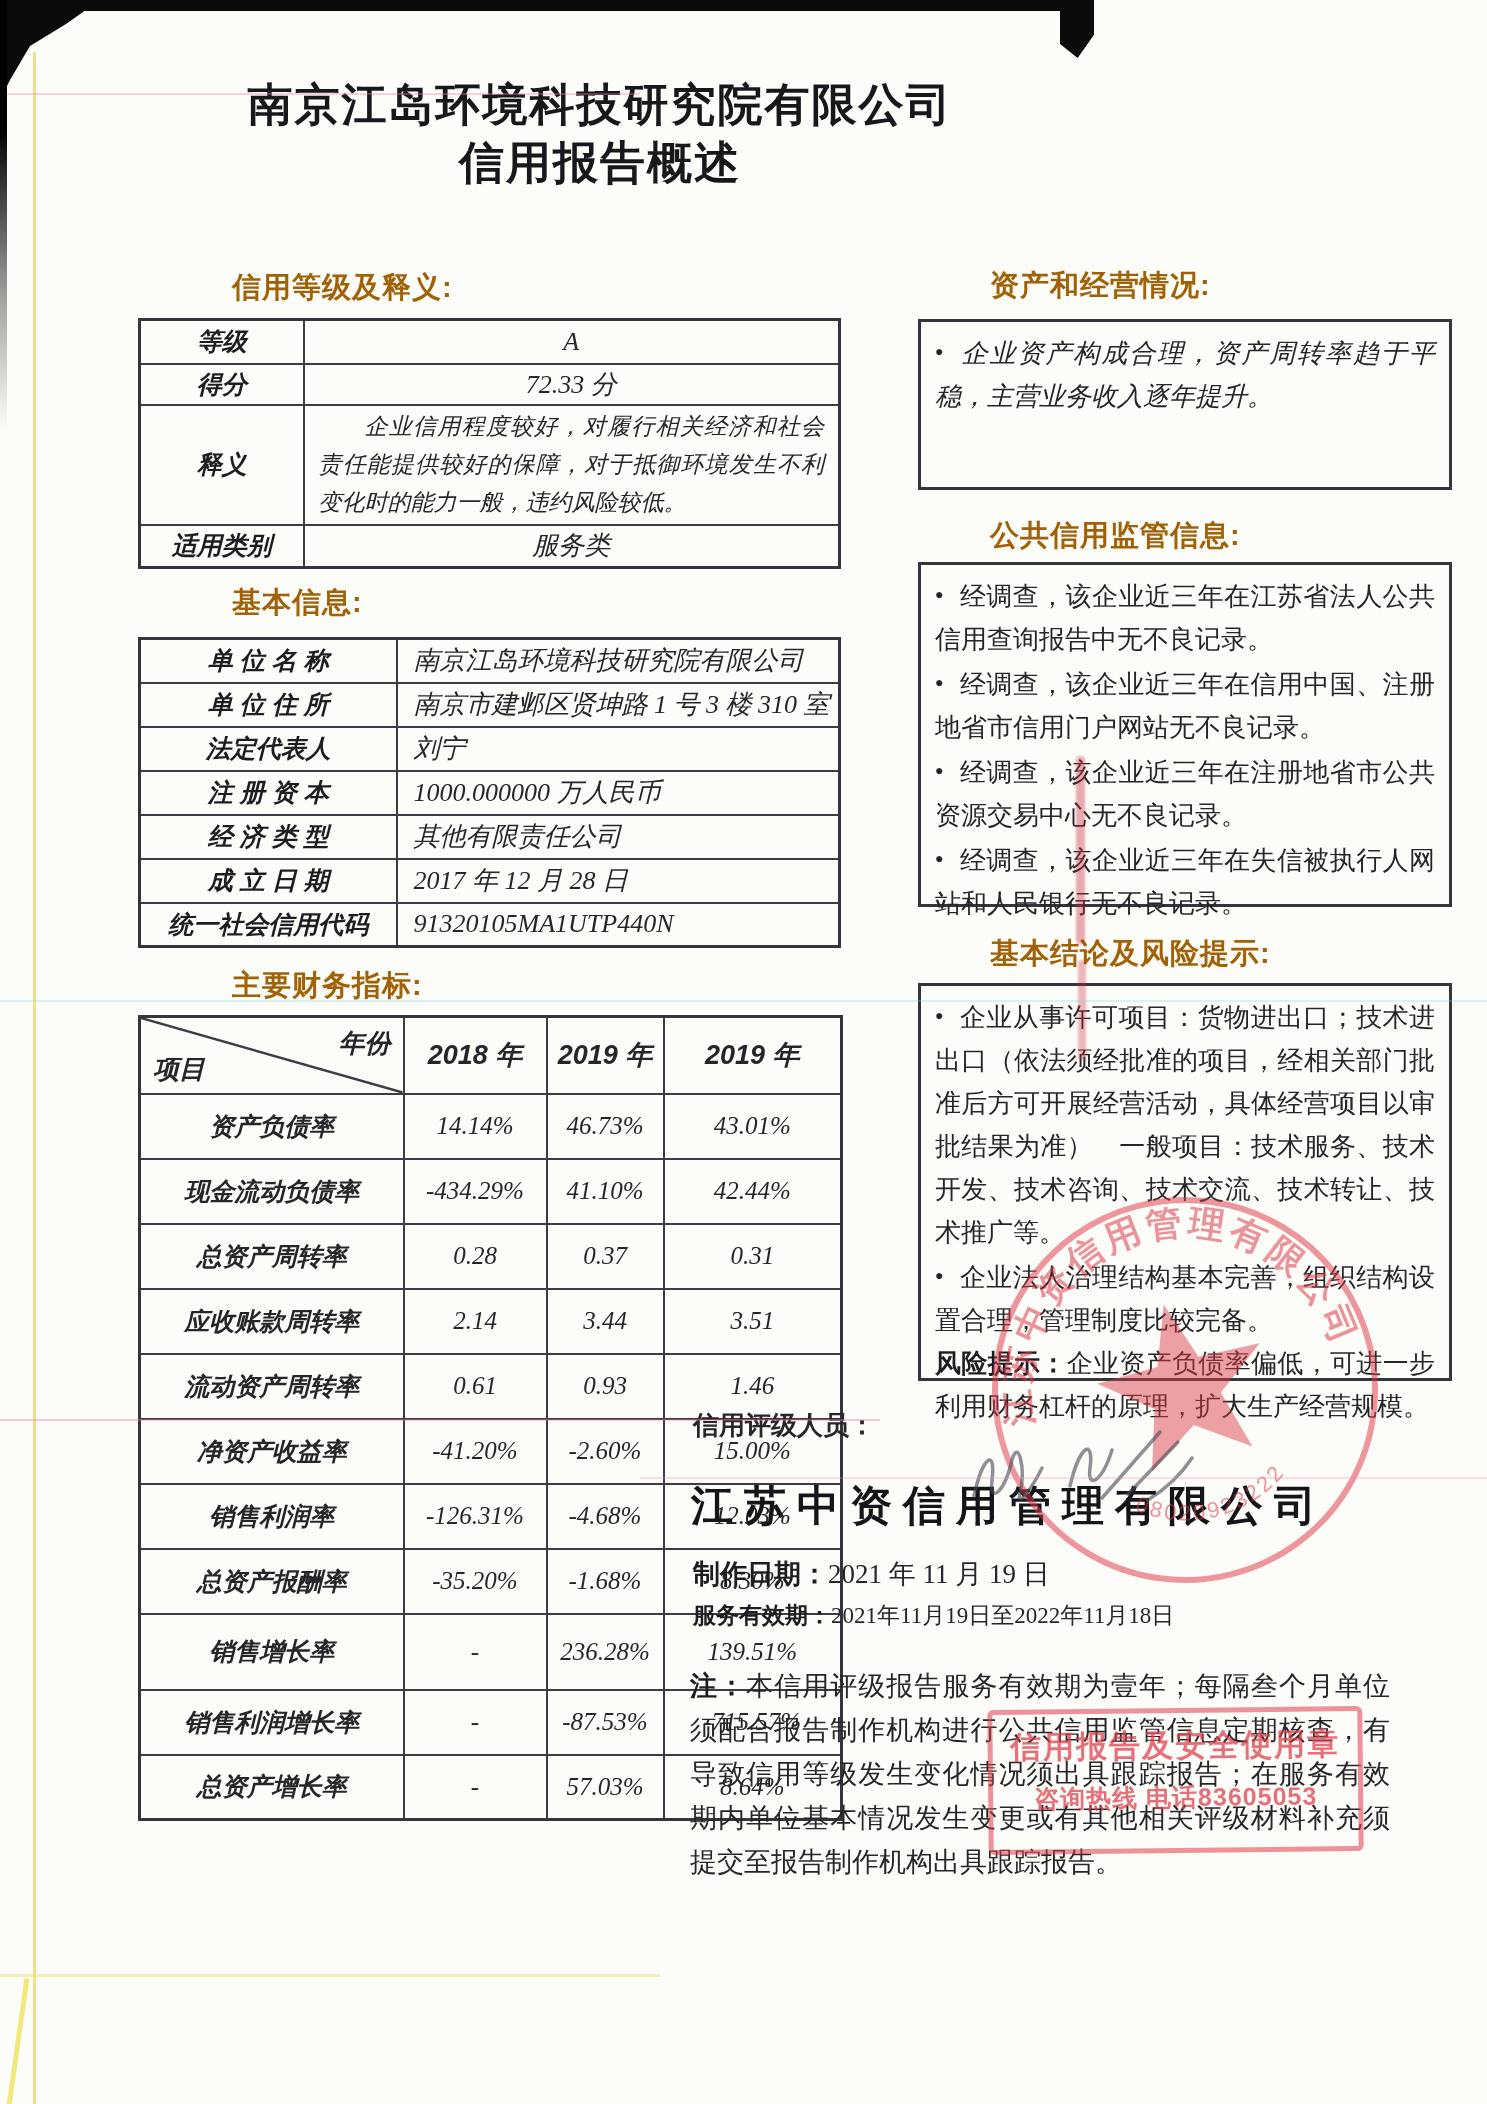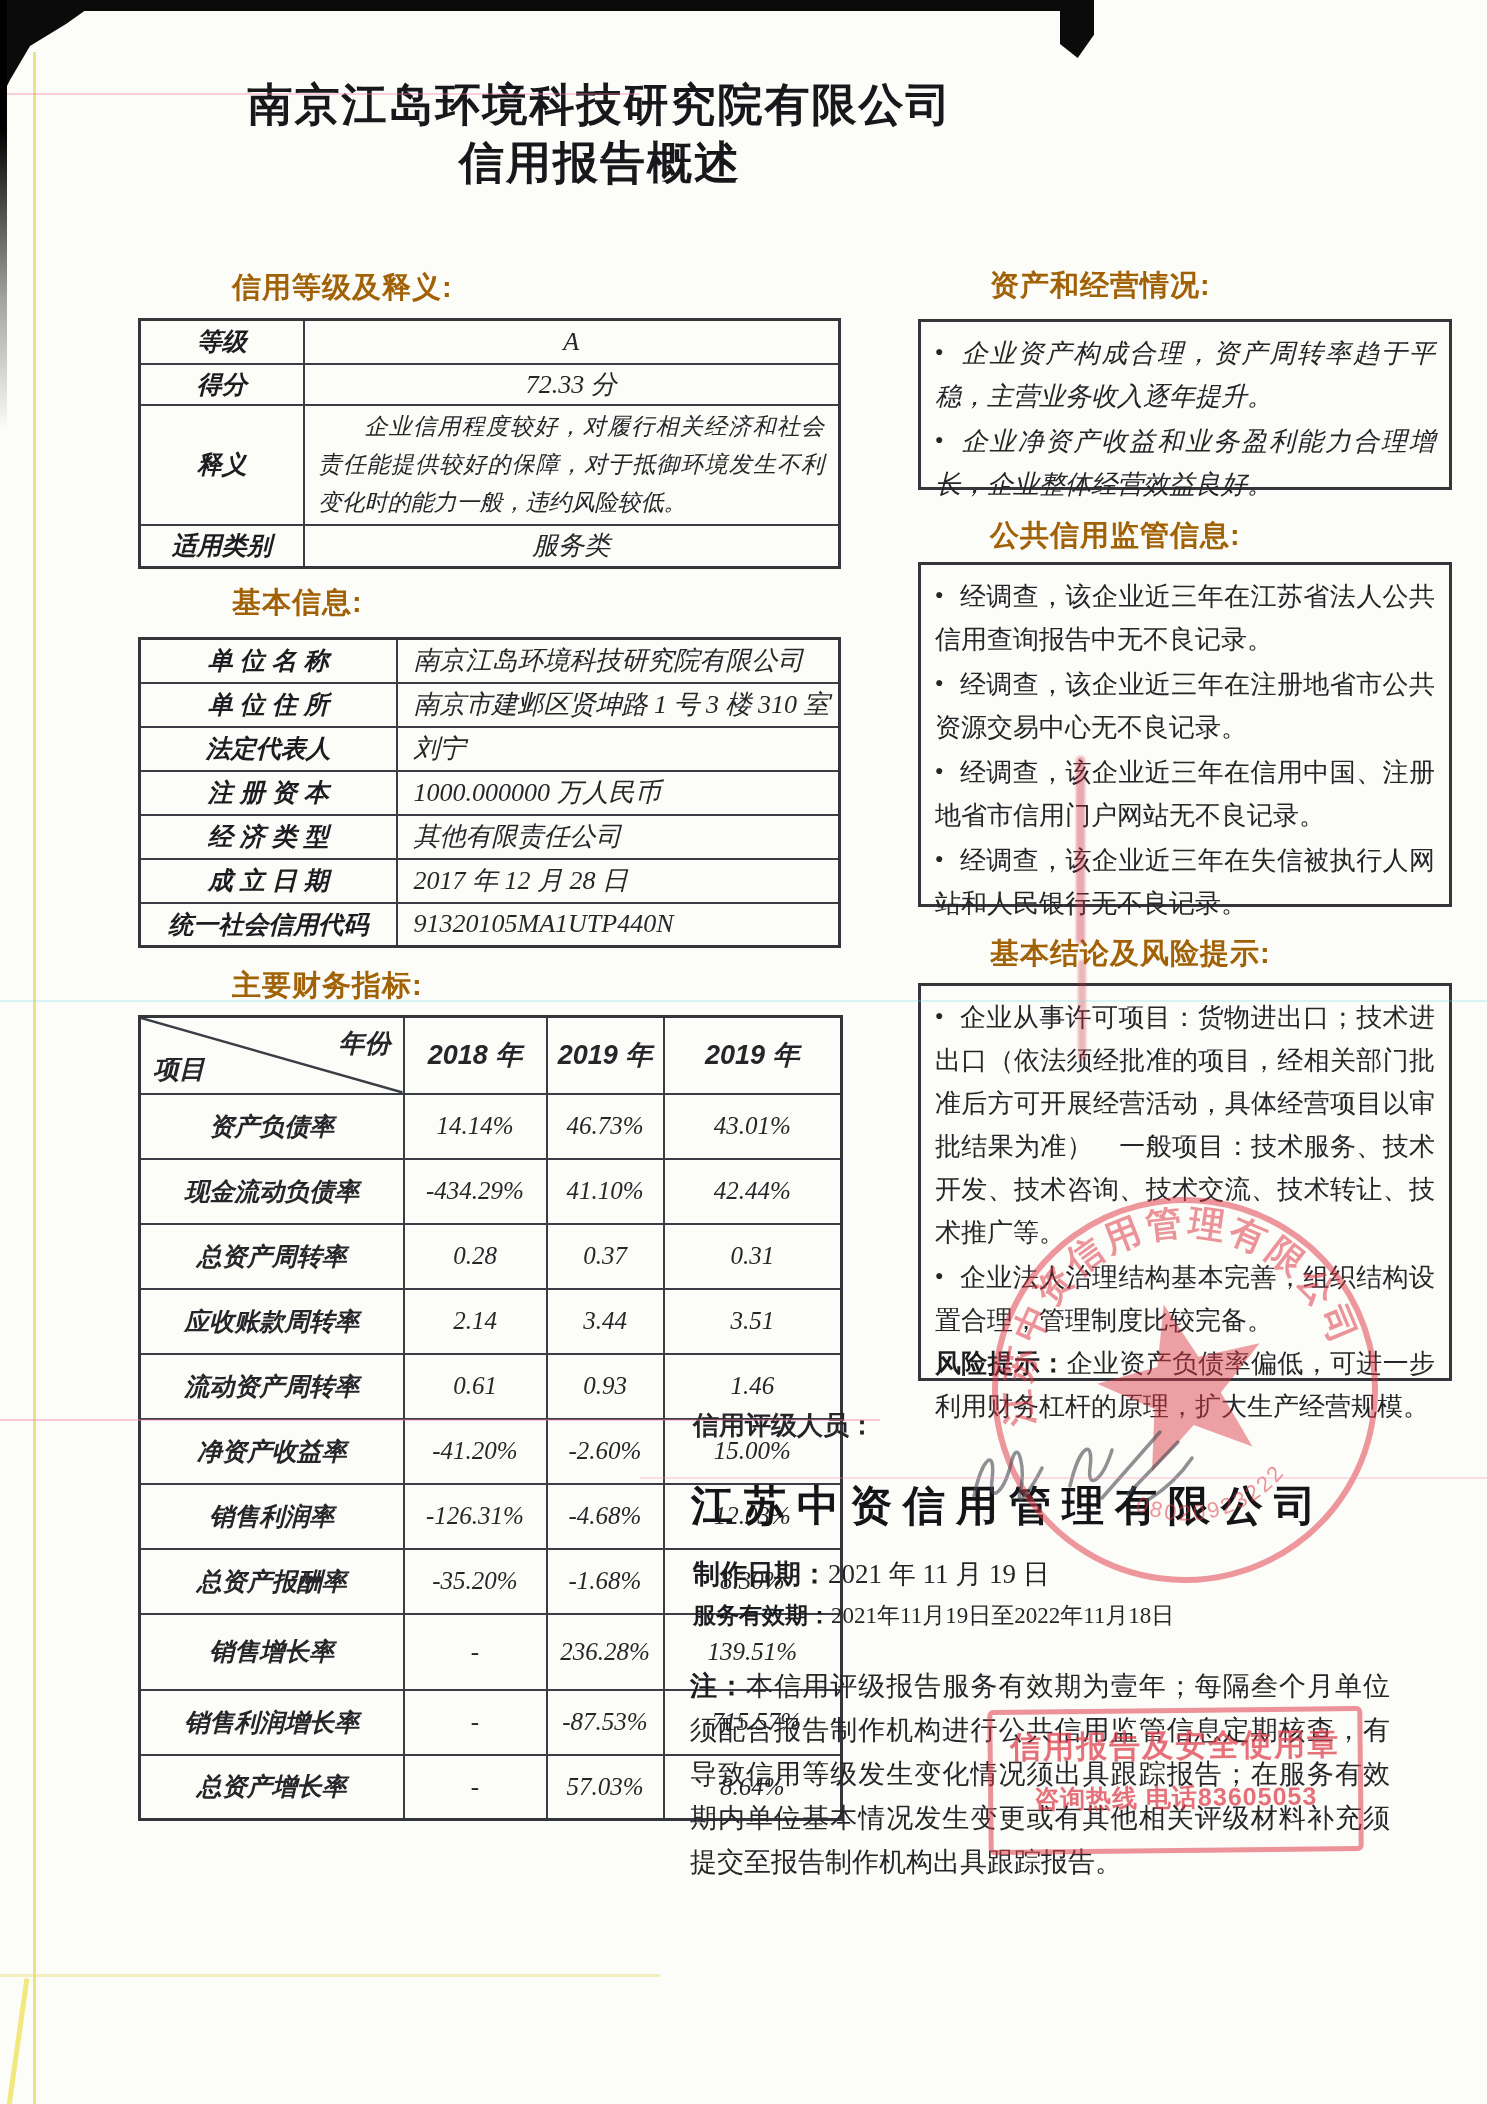--- a/index.html
+++ b/index.html
@@ -261,28 +261,27 @@
       <td class="fv">-</td>
       <td class="fv">57.03%</td>
       <td class="fv">8.64%</td>
     </tr>
   </tbody>
     </table>
 
   <div class="abs h-sec" style="left:990px;top:266px;">资产和经营情况:</div>
   <div class="abs box" style="left:918px;top:319px;width:534px;height:171px;font-style:italic;">
     <p class="bullet"><span class="dot"></span><span>企业资产构成合理，资产周转率趋于平稳，主营业务收入逐年提升。</span></p>
-    <p class="bullet"><span class="dot"></span><span>企业净资产收益和业务盈利能力合理增长，企业整体经营效益良好。</span></p>
   </div>
 
   <div class="abs h-sec" style="left:990px;top:516px;">公共信用监管信息:</div>
   <div class="abs box" style="left:918px;top:562px;width:534px;height:345px;">
     <p class="bullet"><span class="dot"></span><span>经调查，该企业近三年在江苏省法人公共信用查询报告中无不良记录。</span></p>
+    <p class="bullet"><span class="dot"></span><span>经调查，该企业近三年在信用中国、注册地省市信用门户网站无不良记录。</span></p>
     <p class="bullet"><span class="dot"></span><span>经调查，该企业近三年在注册地省市公共资源交易中心无不良记录。</span></p>
-    <p class="bullet"><span class="dot"></span><span>经调查，该企业近三年在信用中国、注册地省市信用门户网站无不良记录。</span></p>
     <p class="bullet"><span class="dot"></span><span>经调查，该企业近三年在失信被执行人网站和人民银行无不良记录。</span></p>
   </div>
 
   <div class="abs h-sec" style="left:990px;top:934px;">基本结论及风险提示:</div>
   <div class="abs box" style="left:918px;top:983px;width:534px;height:398px;">
     <p class="bullet"><span class="dot"></span><span>企业从事许可项目：货物进出口；技术进出口（依法须经批准的项目，经相关部门批准后方可开展经营活动，具体经营项目以审批结果为准）　一般项目：技术服务、技术开发、技术咨询、技术交流、技术转让、技术推广等。</span></p>
     <p class="bullet"><span class="dot"></span><span>企业法人治理结构基本完善，组织结构设置合理，管理制度比较完备。</span></p>
     <p class="bullet">
       <span class="risk-label">风险提示：</span><span>企业资产负债率偏低，可进一步利用财务杠杆的原理，扩大生产经营规模。</span>
     </p>

